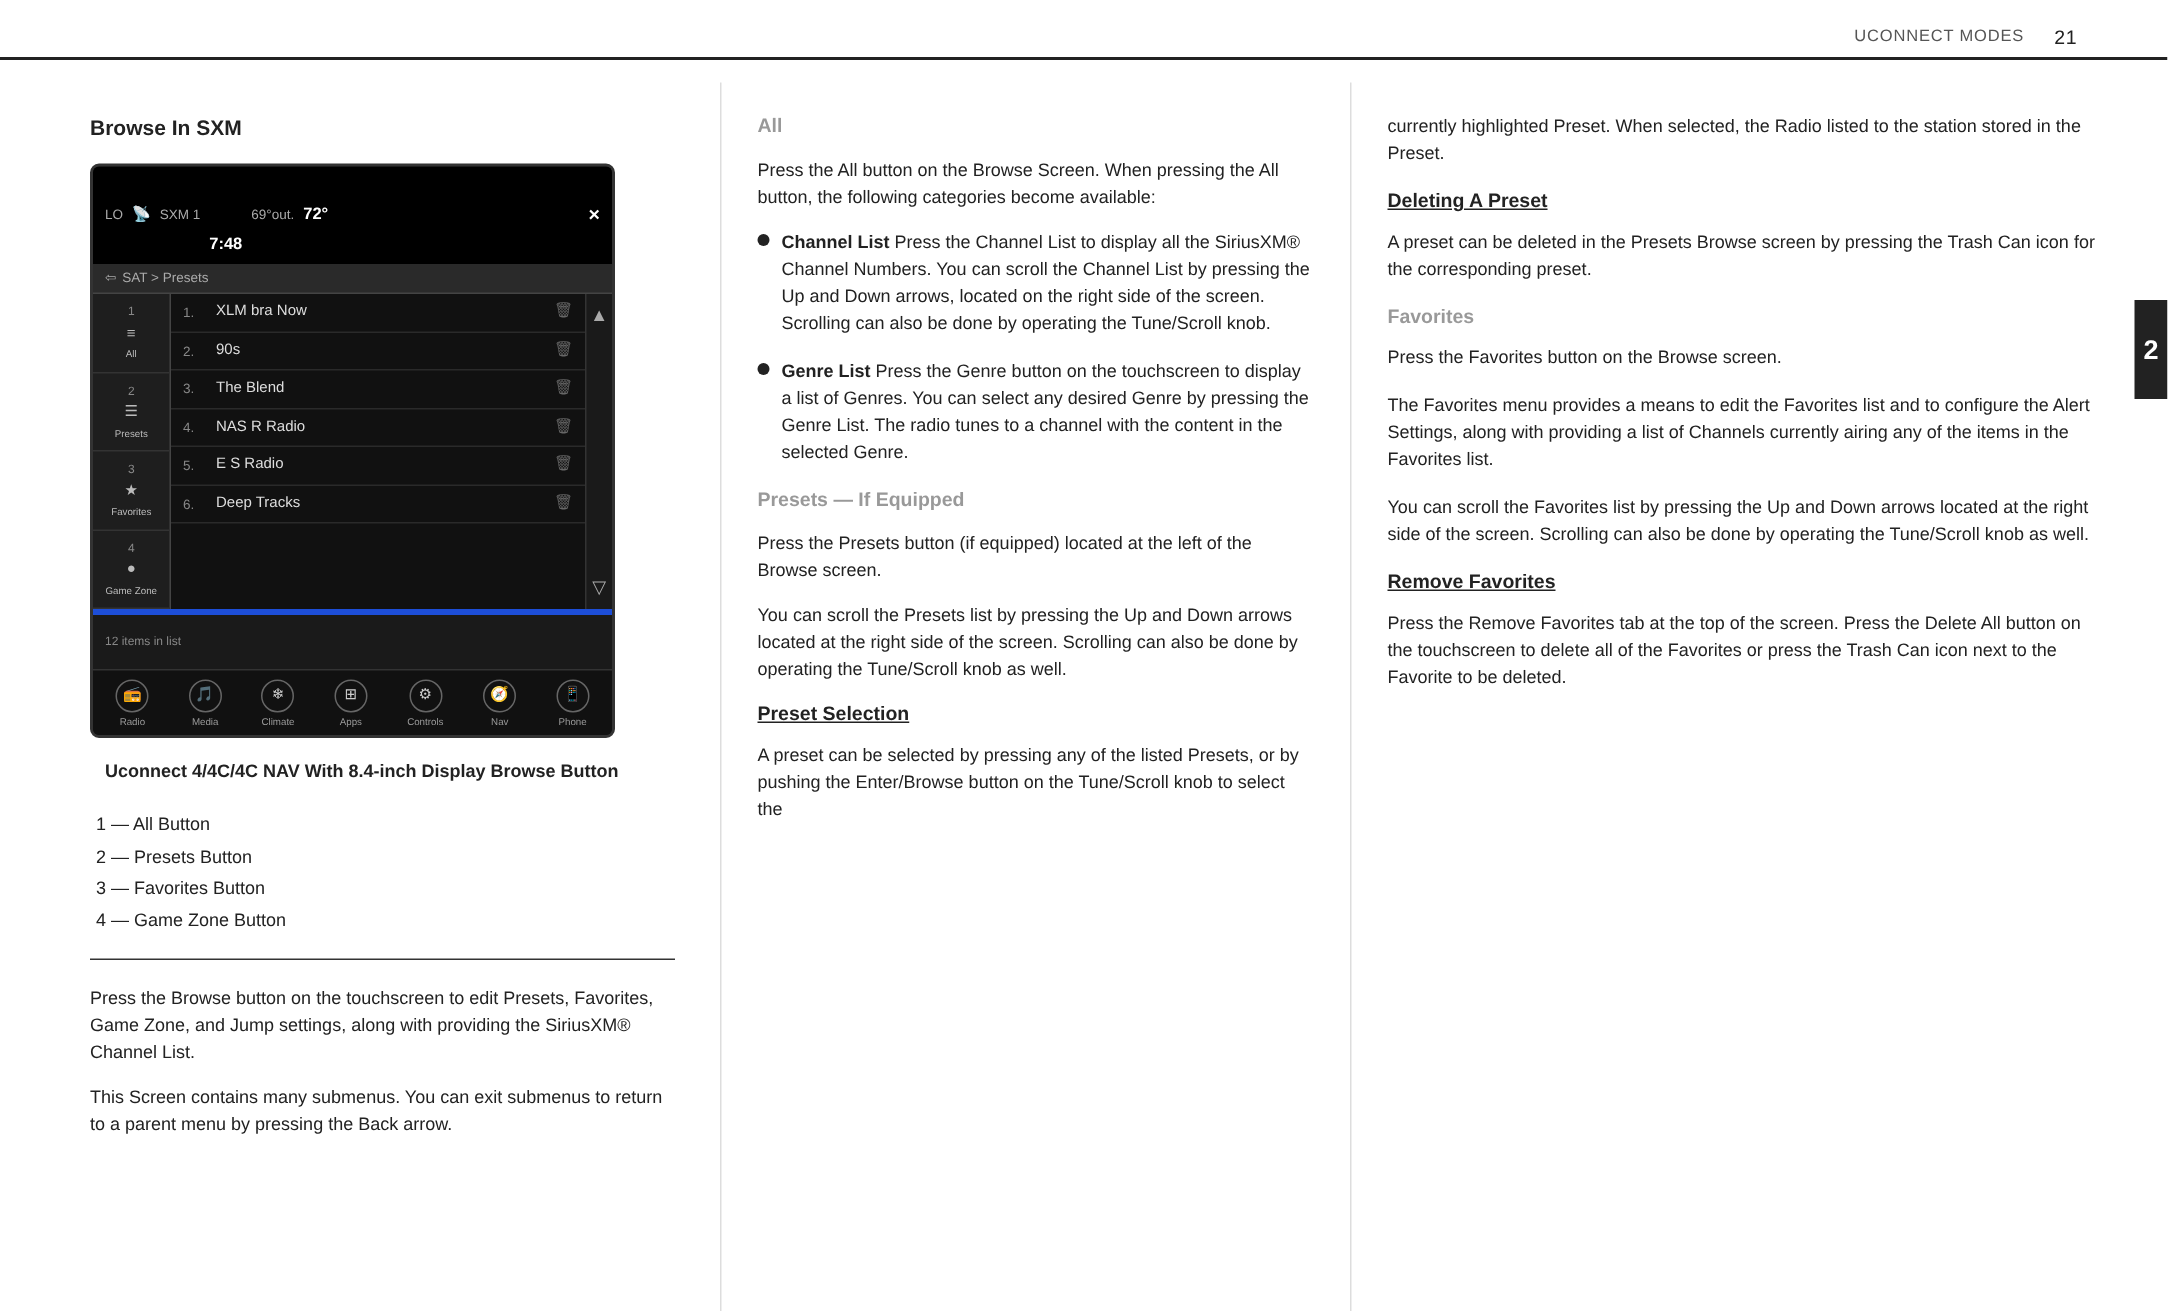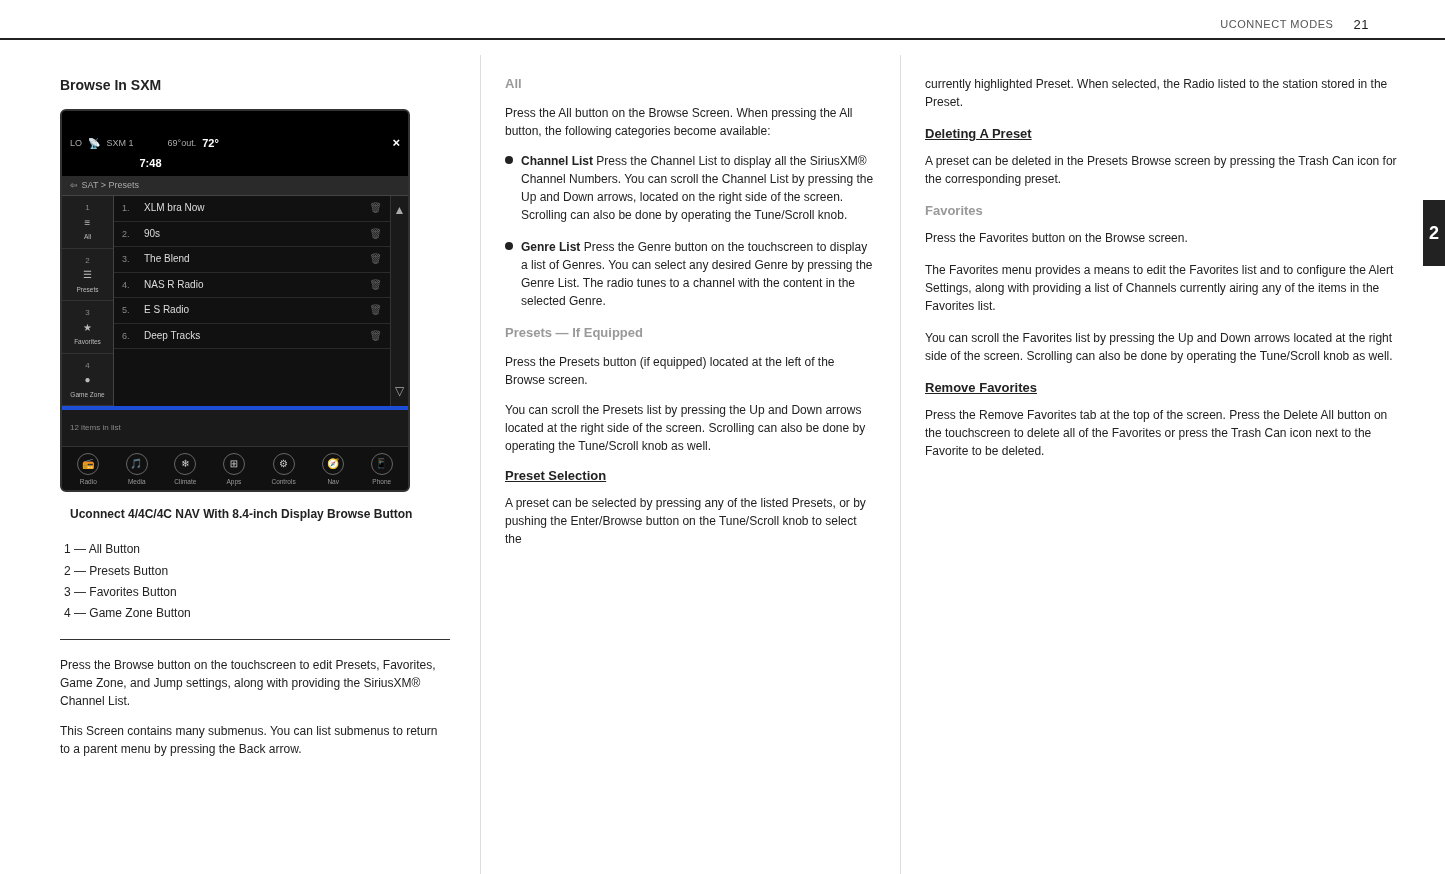--- a/index.html
+++ b/index.html
@@ -21,21 +21,21 @@
       width: 100%;
       position: absolute;
       top: 38px;
       left: 0;
     }
 
     
     .page-header {
       position: absolute;
       top: 16px;
-      right: 76px;
+      right: 60px;
       display: flex;
       align-items: center;
       gap: 20px;
       font-size: 11px;
       color: #555;
       letter-spacing: 0.05em;
       text-transform: uppercase;
     }
     .page-number {
       font-size: 13px;
@@ -533,21 +533,21 @@
     <ul class="numbered-list">
       <li>1 — All Button</li>
       <li>2 — Presets Button</li>
       <li>3 — Favorites Button</li>
       <li>4 — Game Zone Button</li>
     </ul>
 
     <hr class="divider-line">
 
     <p class="body-text">Press the Browse button on the touchscreen to edit Presets, Favorites, Game Zone, and Jump settings, along with providing the SiriusXM® Channel List.</p>
-    <p class="body-text">This Screen contains many submenus. You can list submenus to return to a parent menu by pressing the Back arrow.</p>
+    <p class="body-text">This Screen contains many submenus. You can exit submenus to return to a parent menu by pressing the Back arrow.</p>
   </div>
 
   <div class="middle-column">
 
     <div class="subsection-title-gray">All</div>
     <p class="body-text">Press the All button on the Browse Screen. When pressing the All button, the following categories become available:</p>
 
     <ul class="bullet-list">
       <li>
         <span class="bullet-dot"></span>

